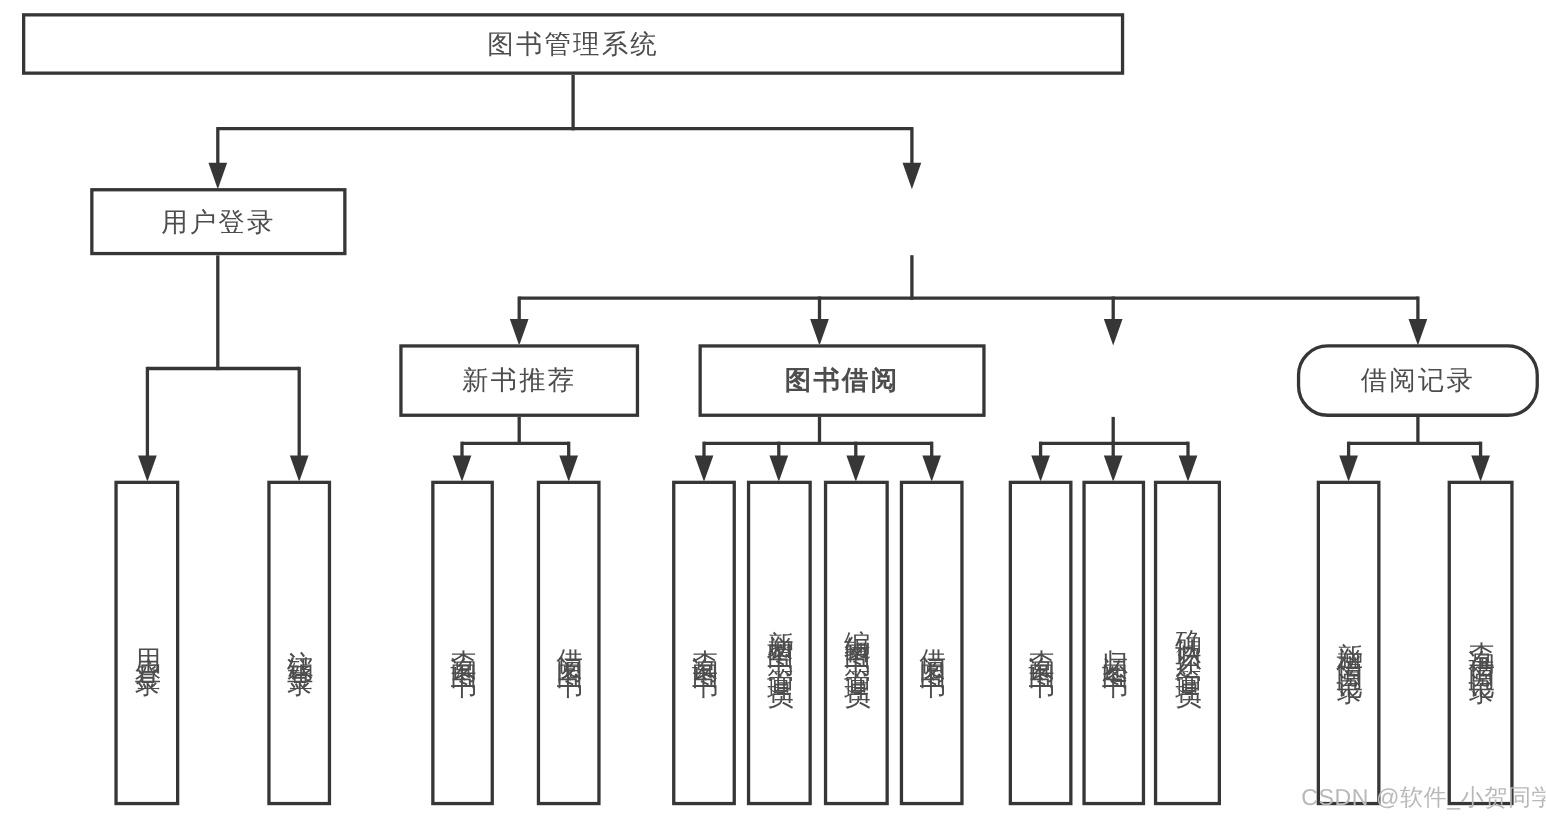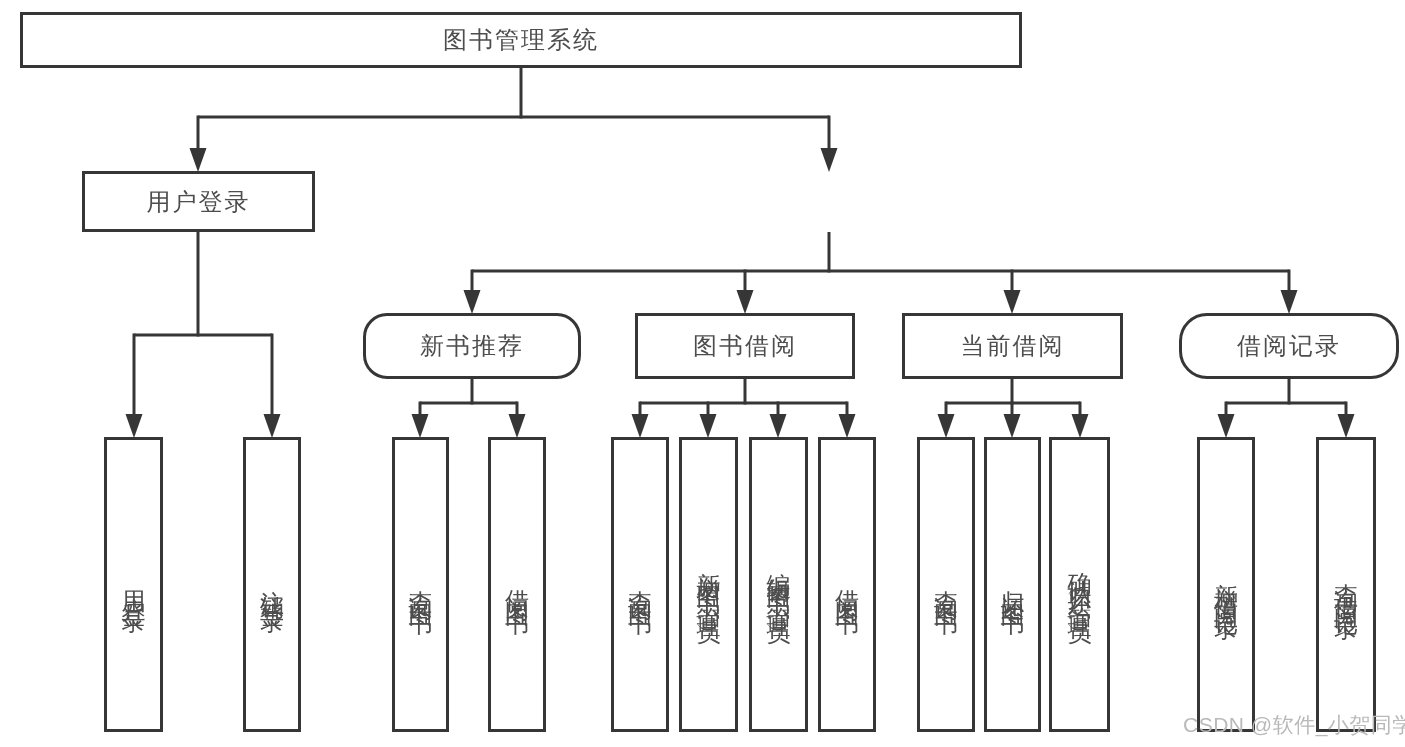--- a/index.html
+++ b/index.html
@@ -139,28 +139,25 @@
   </svg>
 
   <div class="node h" style="left:20px; top:12px; width:1002px; height:56px;">
     <span>图书管理系统</span>
   </div>
 
   <div class="node h" style="left:82px; top:171px; width:233px; height:61px;">
     <span>用户登录</span>
   </div>
 
-  <div class="node h" style="left:363px; top:313px; width:218px; height:66px;border-radius:24px;">
+  <div class="node h" style="left:363px; top:313px; width:218px; height:66px;">
     <span>新书推荐</span>
   </div>
-  <div class="node h" style="left:635px; top:313px; width:220px; height:66px;">
+  <div class="node h" style="left:635px; top:313px; width:261px; height:66px;font-weight:bold;">
     <span>图书借阅</span>
-  </div>
-  <div class="node h" style="left:902px; top:313px; width:221px; height:66px;">
-    <span>当前借阅</span>
   </div>
   <div class="node h" style="left:1179px; top:313px; width:220px; height:66px;border-radius:28px;">
     <span>借阅记录</span>
   </div>
 
   <div class="node leaf" style="left:104px; top:437px; width:59px; height:295px;">
     <span>用户登录</span>
   </div>
   <div class="node leaf" style="left:243px; top:437px; width:58px; height:295px;">
     <span>注销登录</span>

